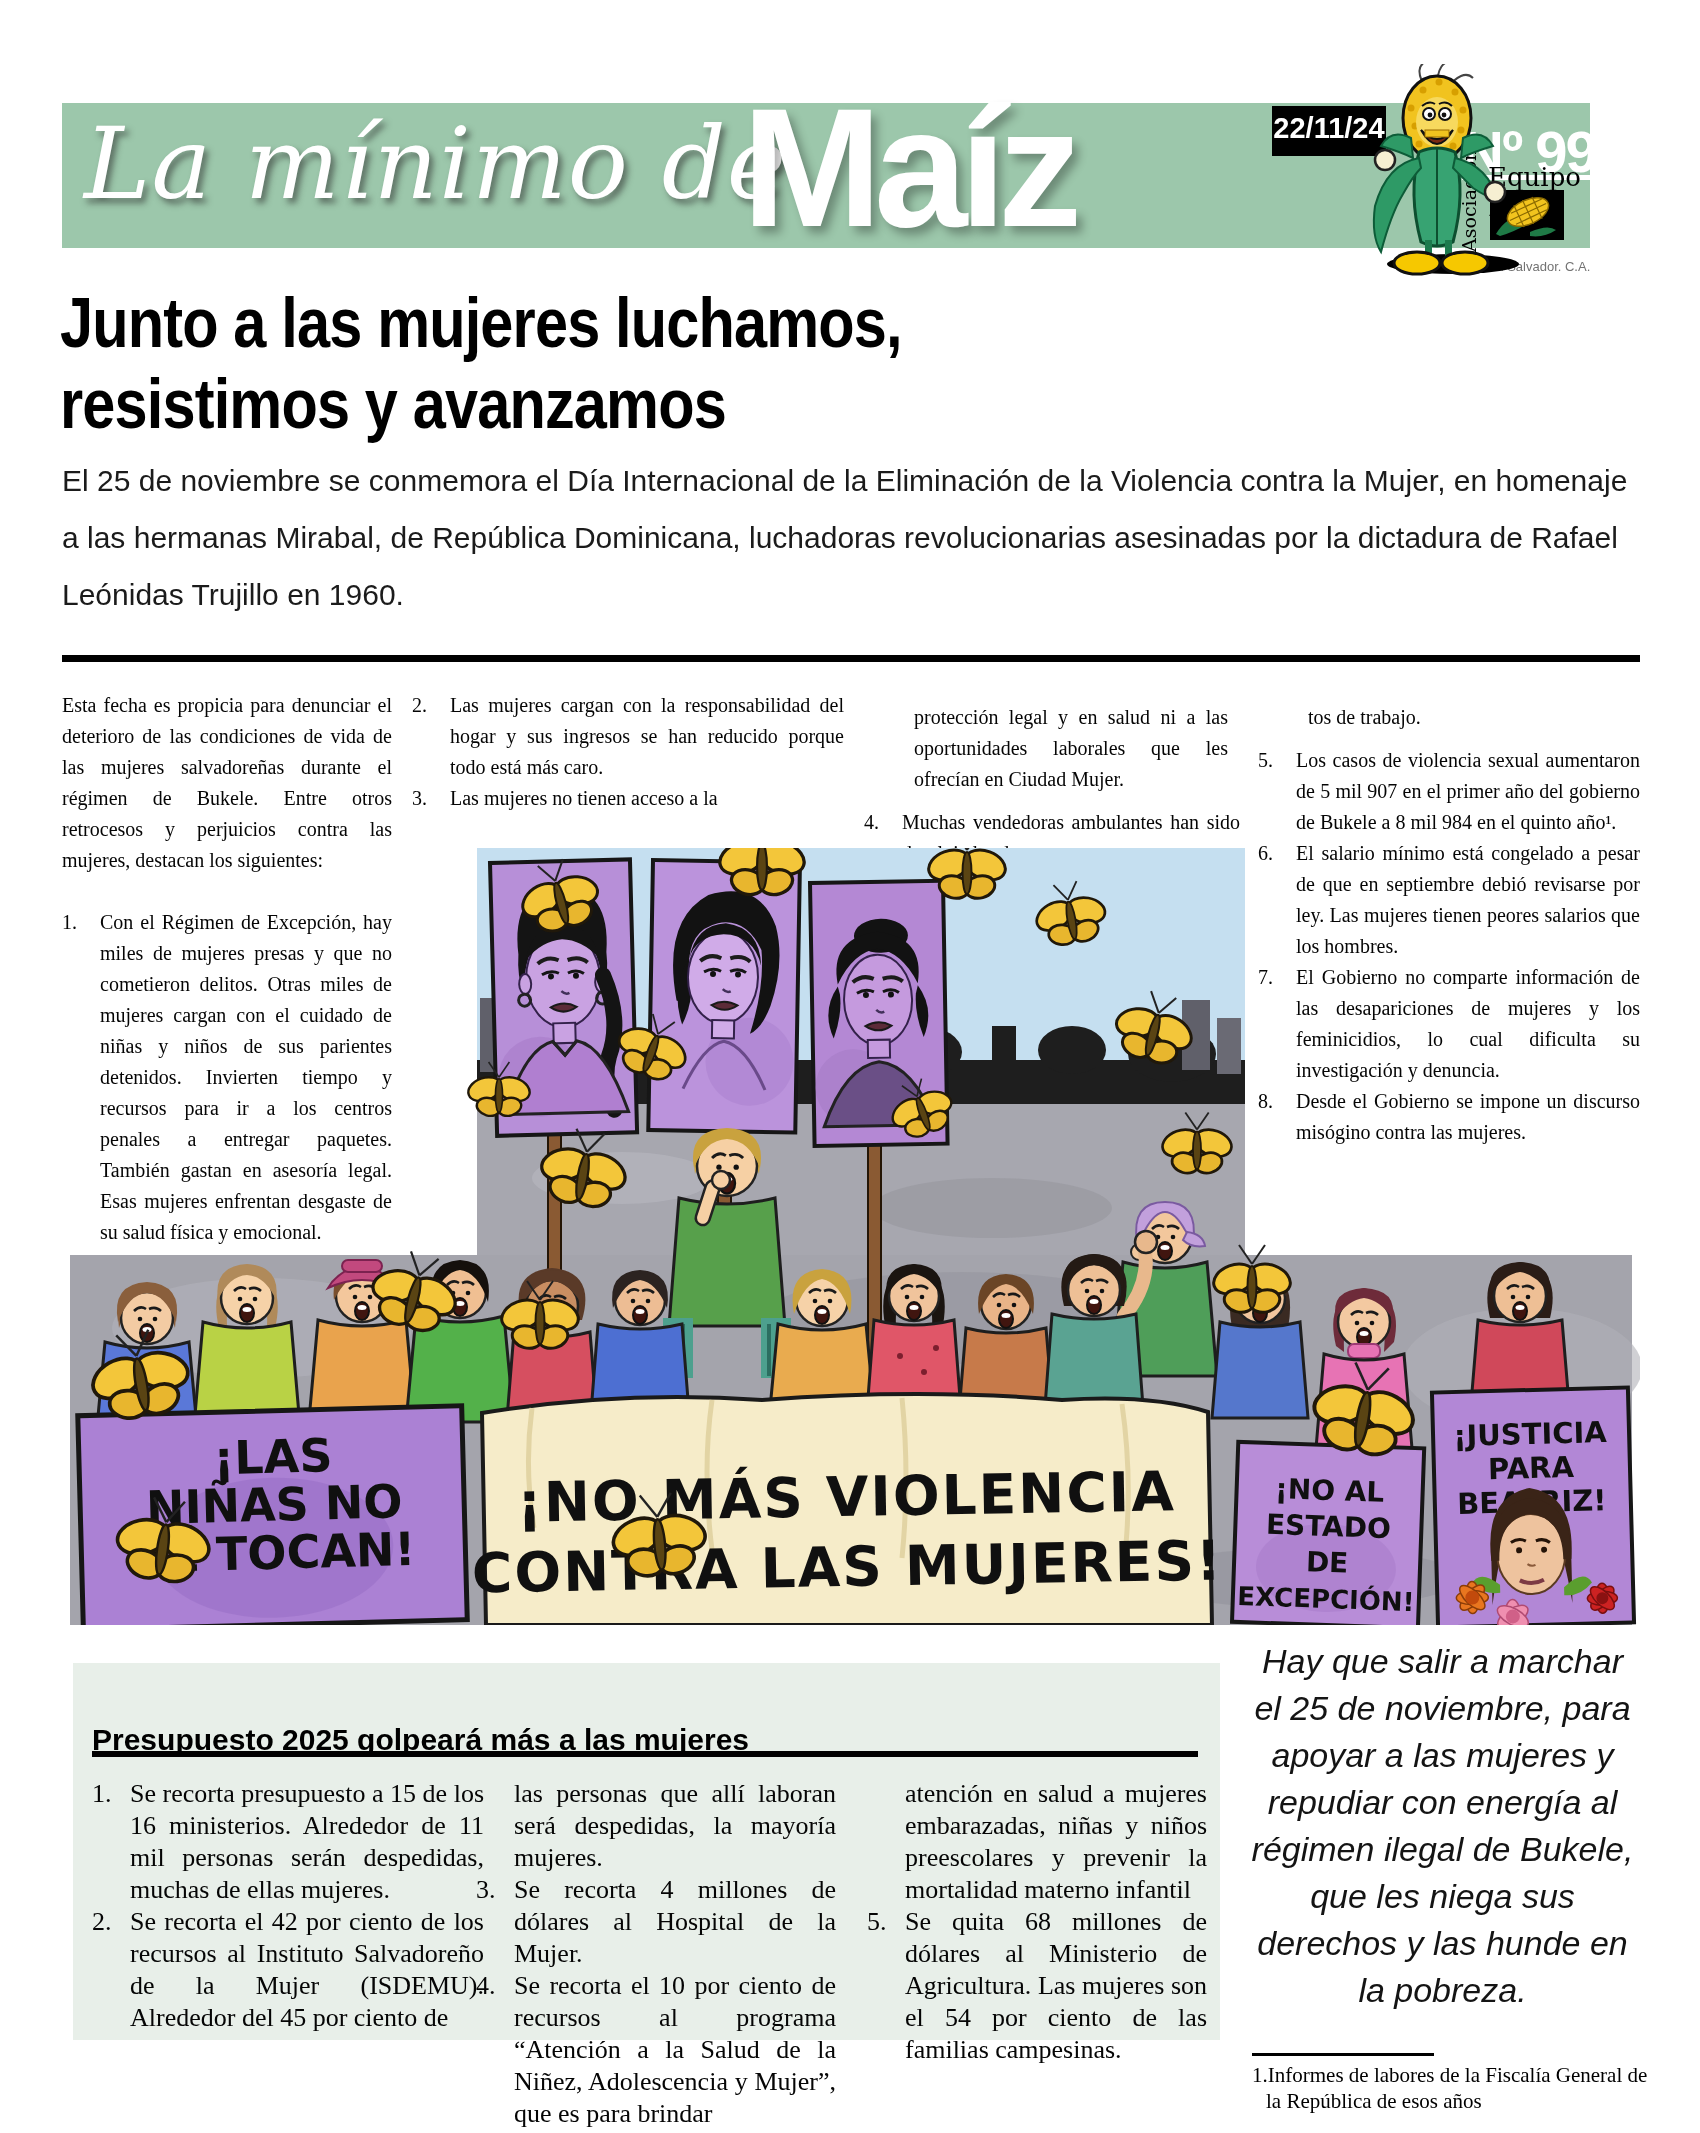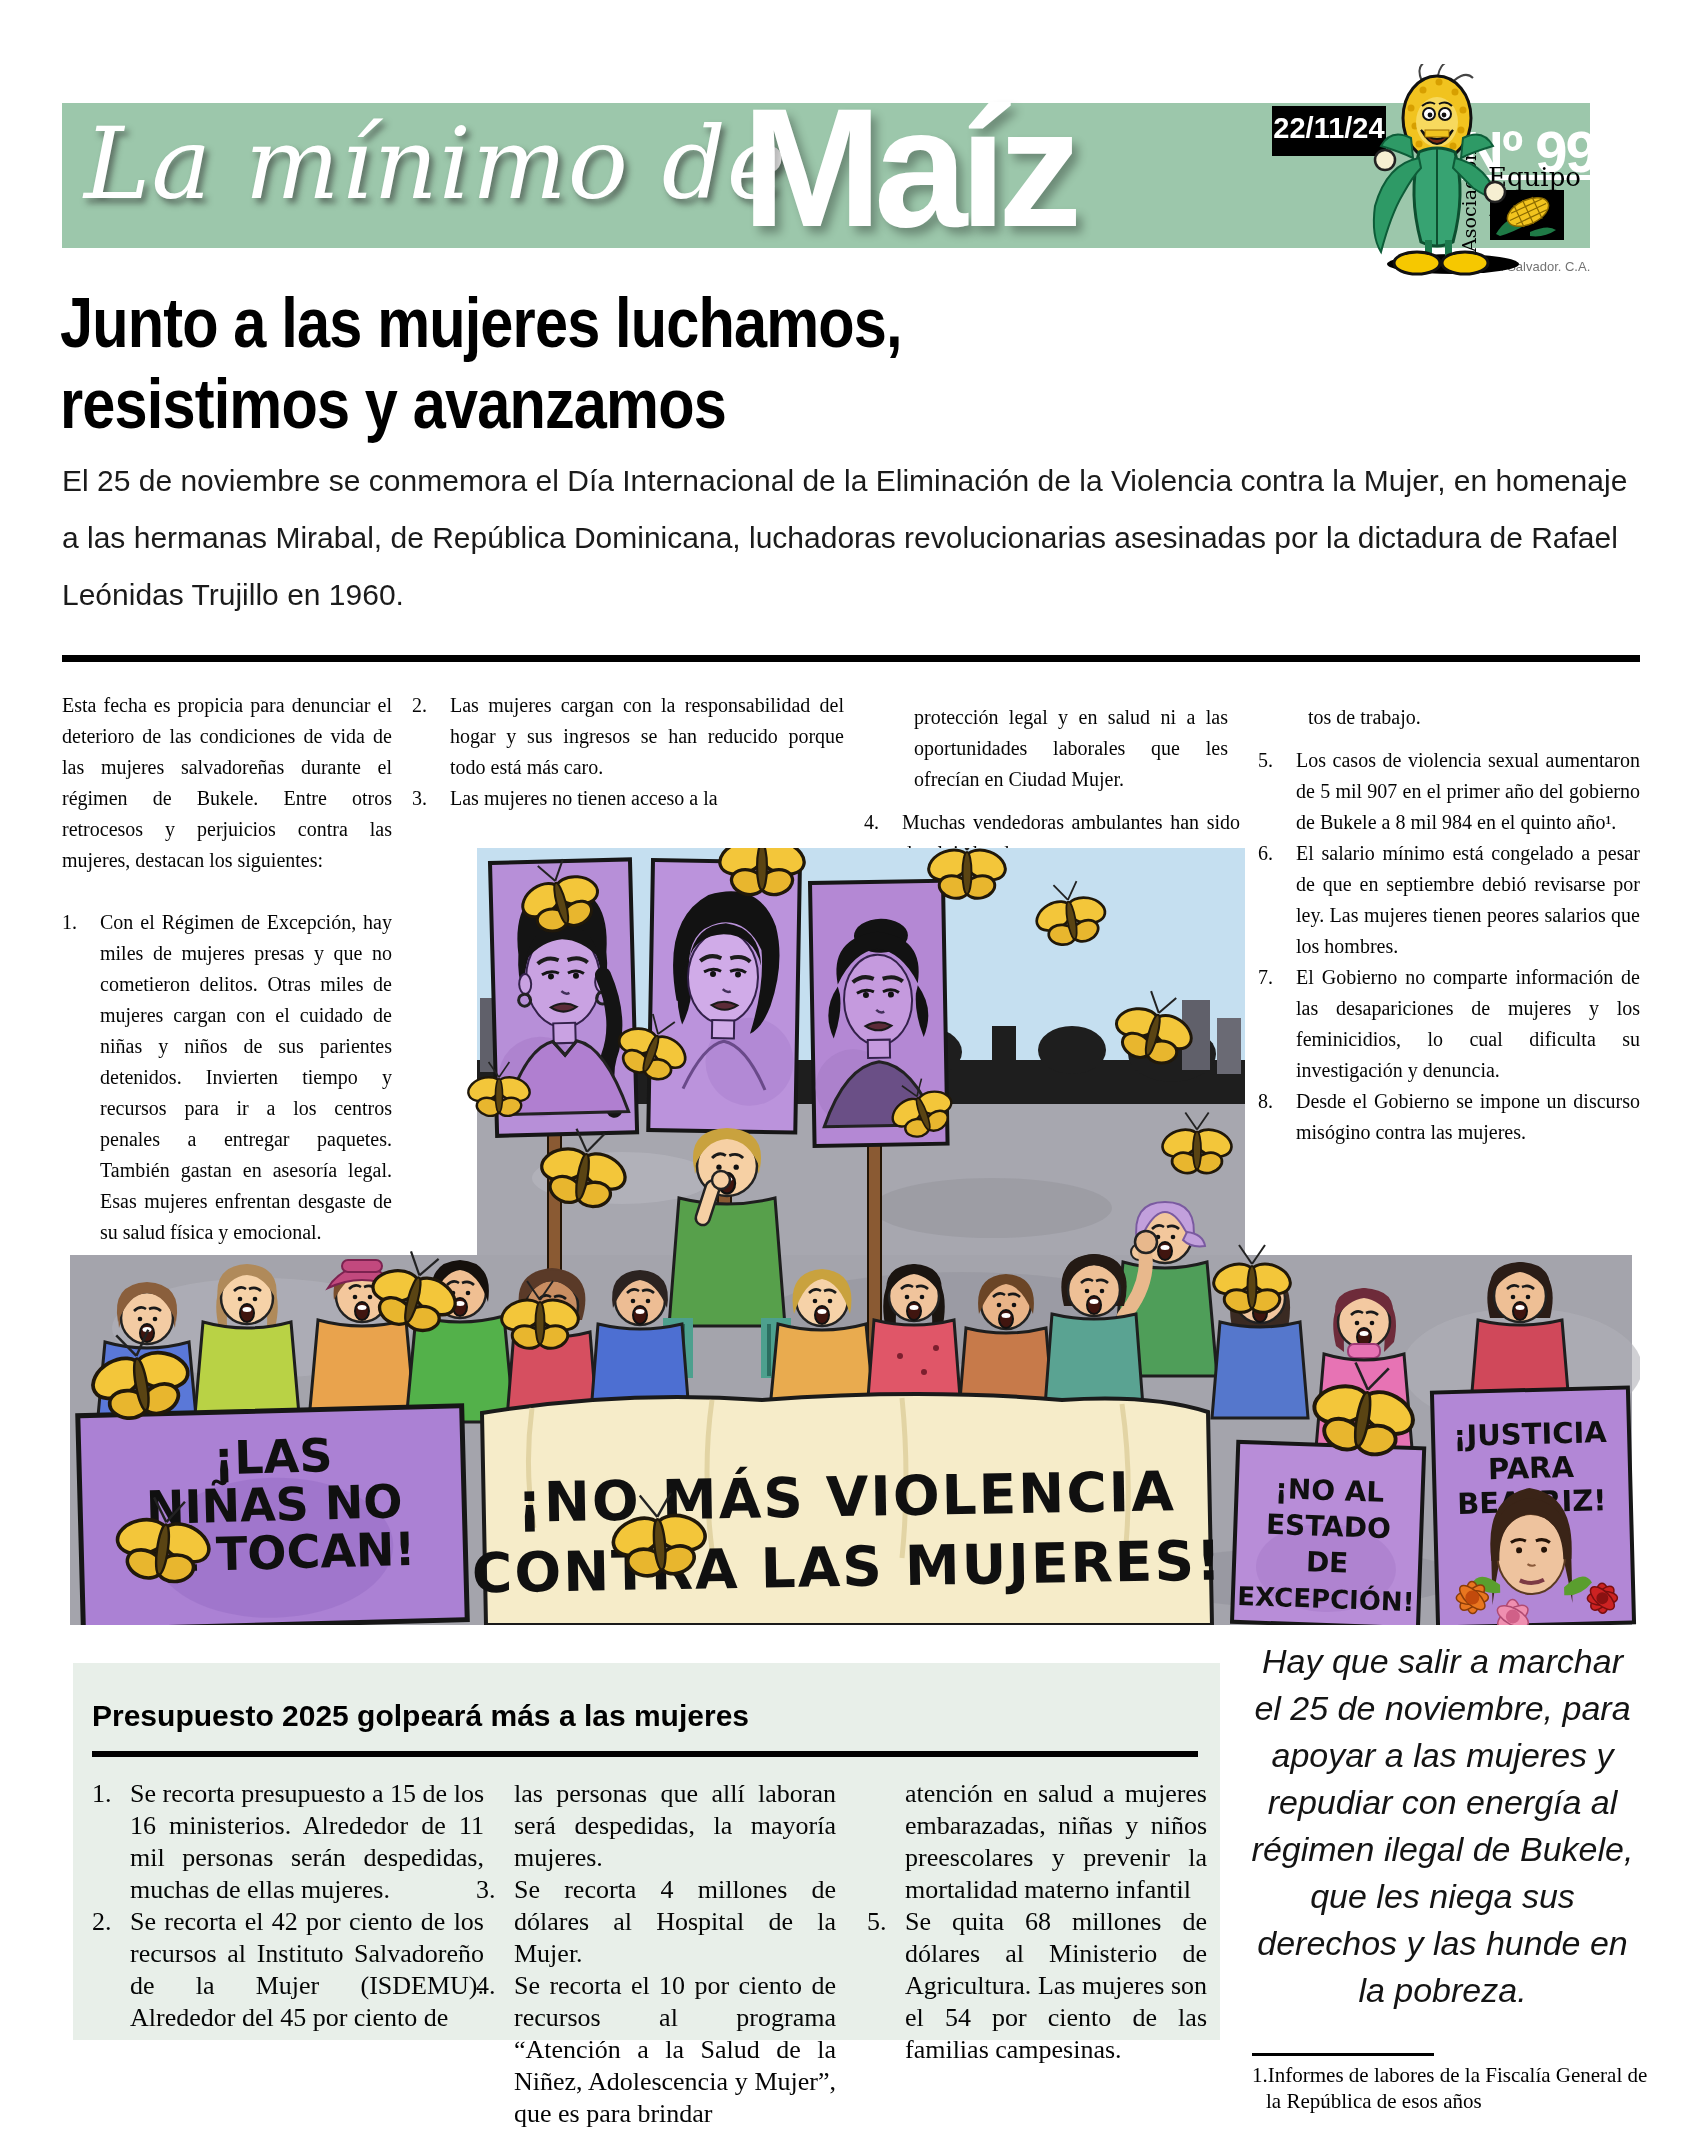--- a/index.html
+++ b/index.html
@@ -34,21 +34,21 @@
   .col3{left:864px;width:376px;} .col4{left:1258px;width:382px;}
   .col p{margin:12px;}
   .lead{margin:0 0 31px 0 !important;}
   .li{position:relative;padding-left:38px;}
   .num{position:absolute;left:0;top:0;}
   .cont{padding-left:38px;}
   
   .illus{position:absolute;left:62px;top:848px;width:1578px;height:777px;}
   
   .box{position:absolute;left:73px;top:1663px;width:1147px;height:377px;background:#e8efe9;}
-  .box-title{position:absolute;left:19px;top:36px;font-weight:bold;font-size:30px;color:#000;}
+  .box-title{position:absolute;left:19px;top:60px;font-weight:bold;font-size:30px;color:#000;}
   .box-rule{position:absolute;left:19px;top:88px;width:1106px;height:6px;background:#000;}
   .bcol{position:absolute;top:115px;font-family:"Liberation Serif",serif;font-size:26px;line-height:32px;
         text-align:justify;color:#050505;hyphens:auto;}
   .bcol p{margin:0;}
   .b1{left:19px;width:392px;} .b2{left:403px;width:360px;} .b3{left:794px;width:340px;}
   
   .quote{position:absolute;left:1245px;top:1638px;width:395px;font-style:italic;font-size:34px;
         line-height:47px;text-align:center;color:#141414;}
   .fn-rule{position:absolute;left:1252px;top:2053px;width:182px;height:3px;background:#000;}
   .footnote{position:absolute;left:1252px;top:2062px;width:390px;font-family:"Liberation Serif",serif;

